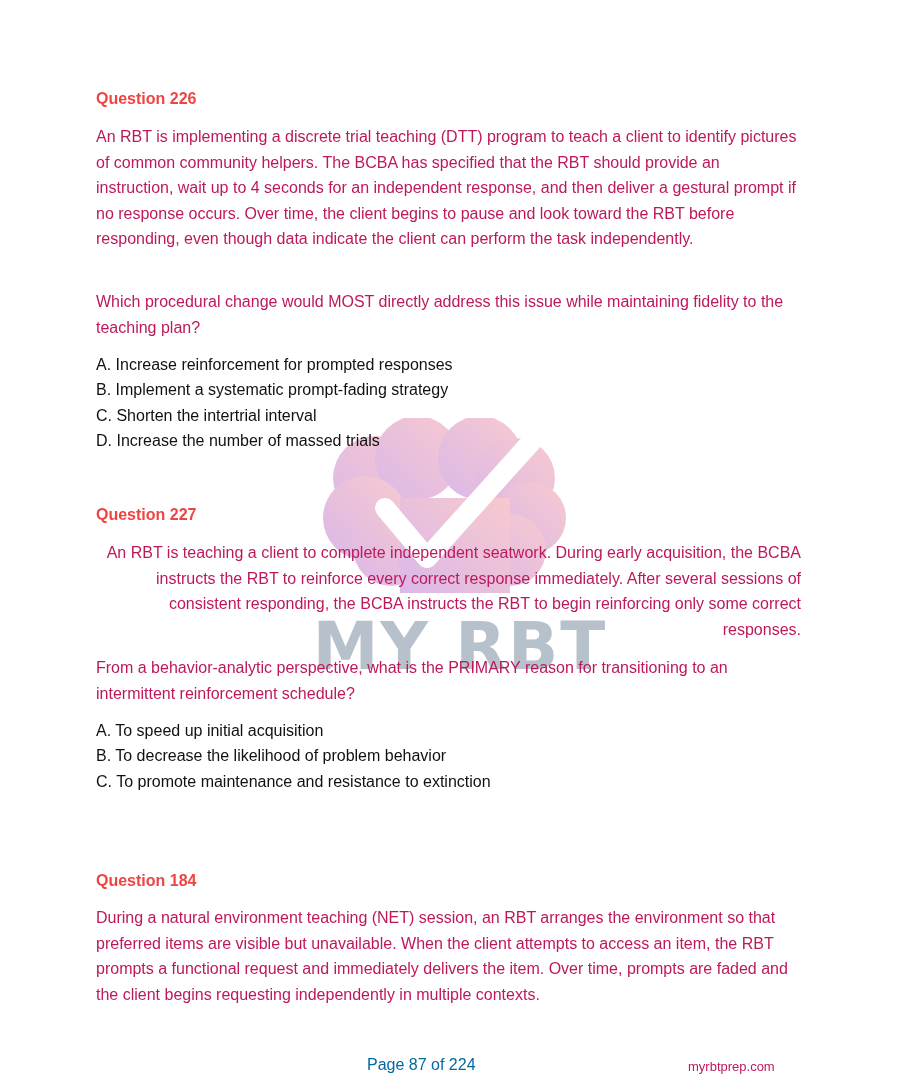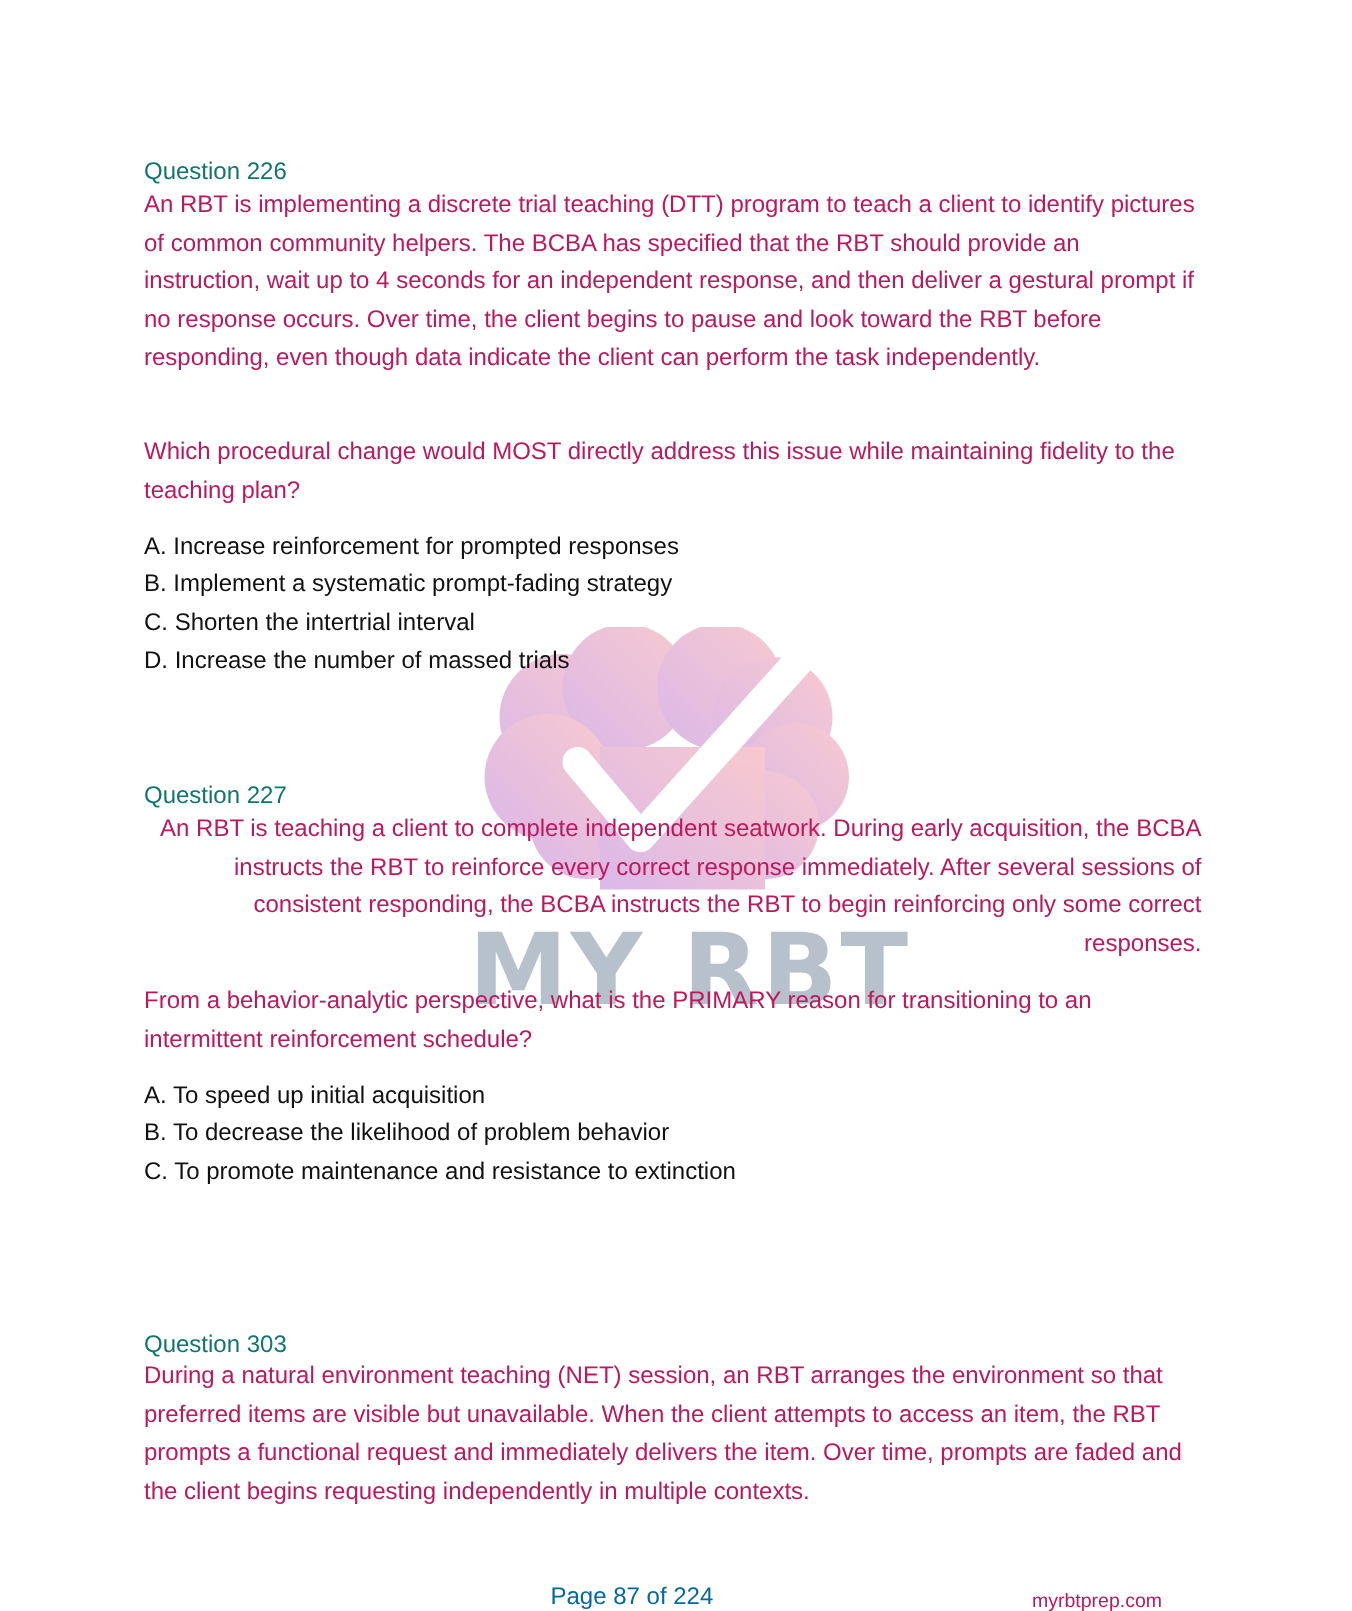--- a/index.html
+++ b/index.html
@@ -5,21 +5,21 @@
     html, body { margin: 0; padding: 0; background: #ffffff; }
     body { width: 901px; height: 1074px; position: relative; overflow: hidden;
            font-family: "Liberation Sans", "DejaVu Sans", sans-serif; color: #111111; }
     .page { position: absolute; left: 0; top: 0; width: 901px; height: 1074px; }
     .watermark { position: absolute; left: 305px; top: 418px; width: 310px; height: 350px; z-index: 0; pointer-events: none; }
     .wm-text { position: absolute; left: 0; width: 310px; text-align: center; font-family: "DejaVu Sans", sans-serif;
                font-weight: bold; color: #b7c1cb; letter-spacing: 2px; }
     .wm-line1 { top: 196px; font-size: 66px; line-height: 66px; }
     .wm-line2 { top: 270px; font-size: 66px; line-height: 66px; }
     .content { position: absolute; left: 96px; top: 0; width: 705px; z-index: 1; }
-    .q-title { position: absolute; left: 0; font-weight: normal; font-size: 16px; line-height: 20px; color: #0f766e; margin-top: 16px; }
+    .q-title { position: absolute; left: 0; font-weight: bold; font-size: 16px; line-height: 20px; color: #ef4444; }
     .para { position: absolute; left: 0; width: 705px; font-size: 16px; line-height: 25.5px; color: #be185d; }
     .opts { position: absolute; left: 0; margin: 0; padding: 0; list-style: none; font-size: 16px; line-height: 25.3px; }
     .footer-page { position: absolute; left: 367px; top: 1055px; font-size: 16px; line-height: 20px; color: #0369a1; }
     .footer-site { position: absolute; left: 688px; top: 1059px; font-size: 13px; line-height: 16px; color: #be185d; }
   </style>
 </head>
 <body>
 
 <div class="page">
 
@@ -63,19 +63,19 @@
 
     <div class="q-title" style="top:505px;">Question 227</div>
     <div class="para" style="top:540px;text-align:right;">An RBT is teaching a client to complete independent seatwork. During early acquisition, the BCBA instructs the RBT to reinforce every correct response immediately. After several sessions of consistent responding, the BCBA instructs the RBT to begin reinforcing only some correct responses.</div>
     <div class="para" style="top:655px;">From a behavior-analytic perspective, what is the PRIMARY reason for transitioning to an intermittent reinforcement schedule?</div>
     <ul class="opts" style="top:718px;">
       <li>A. To speed up initial acquisition</li>
       <li>B. To decrease the likelihood of problem behavior</li>
       <li>C. To promote maintenance and resistance to extinction</li>
     </ul>
 
-    <div class="q-title" style="top:871px;">Question 303</div>
+    <div class="q-title" style="top:871px;">Question 184</div>
     <div class="para" style="top:905px;">During a natural environment teaching (NET) session, an RBT arranges the environment so that preferred items are visible but unavailable. When the client attempts to access an item, the RBT prompts a functional request and immediately delivers the item. Over time, prompts are faded and the client begins requesting independently in multiple contexts.</div>
   </div>
 
   <div class="footer-page">Page 87 of 224</div>
   <div class="footer-site">myrbtprep.com</div>
 </div>
 
 </body></html>

